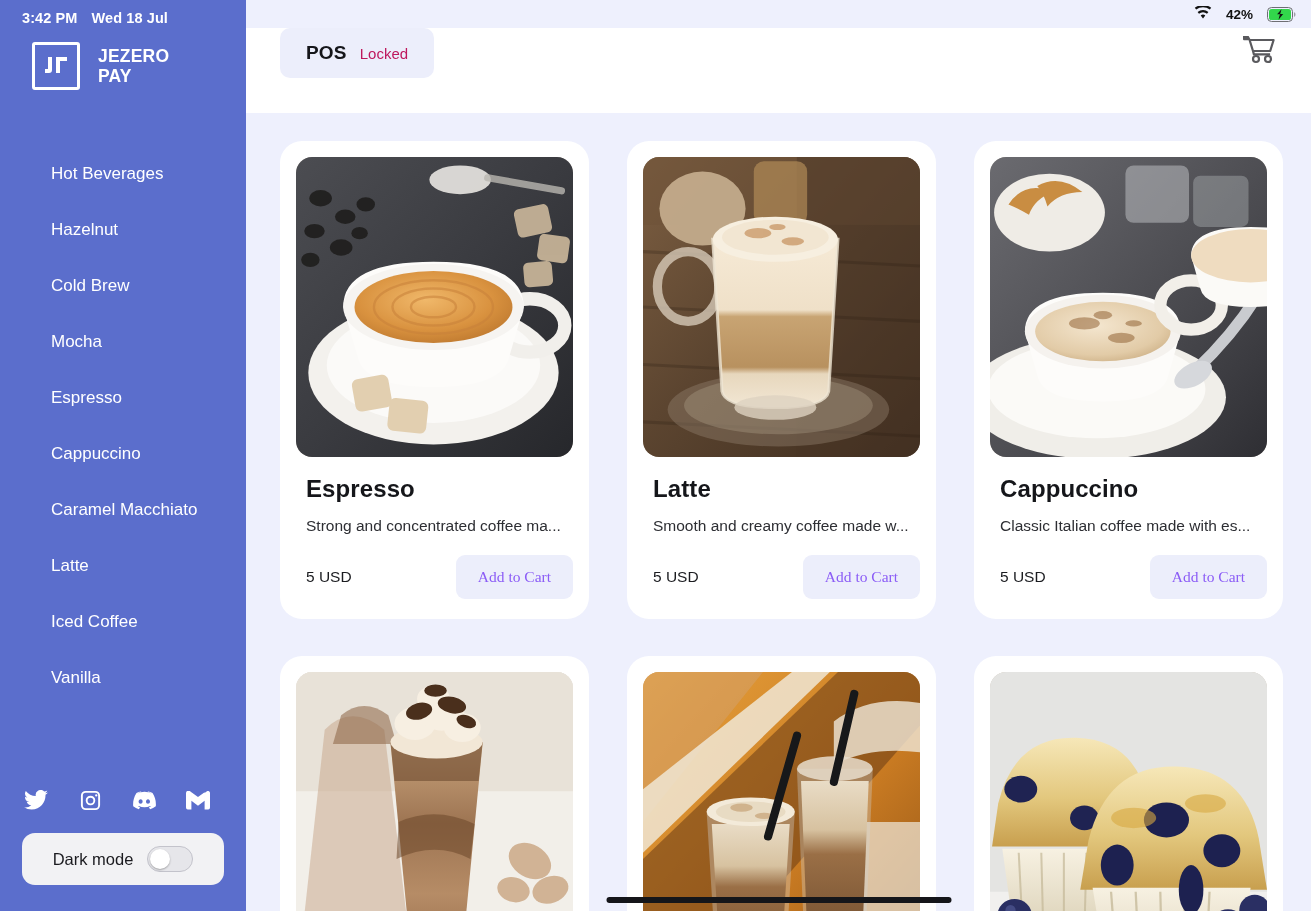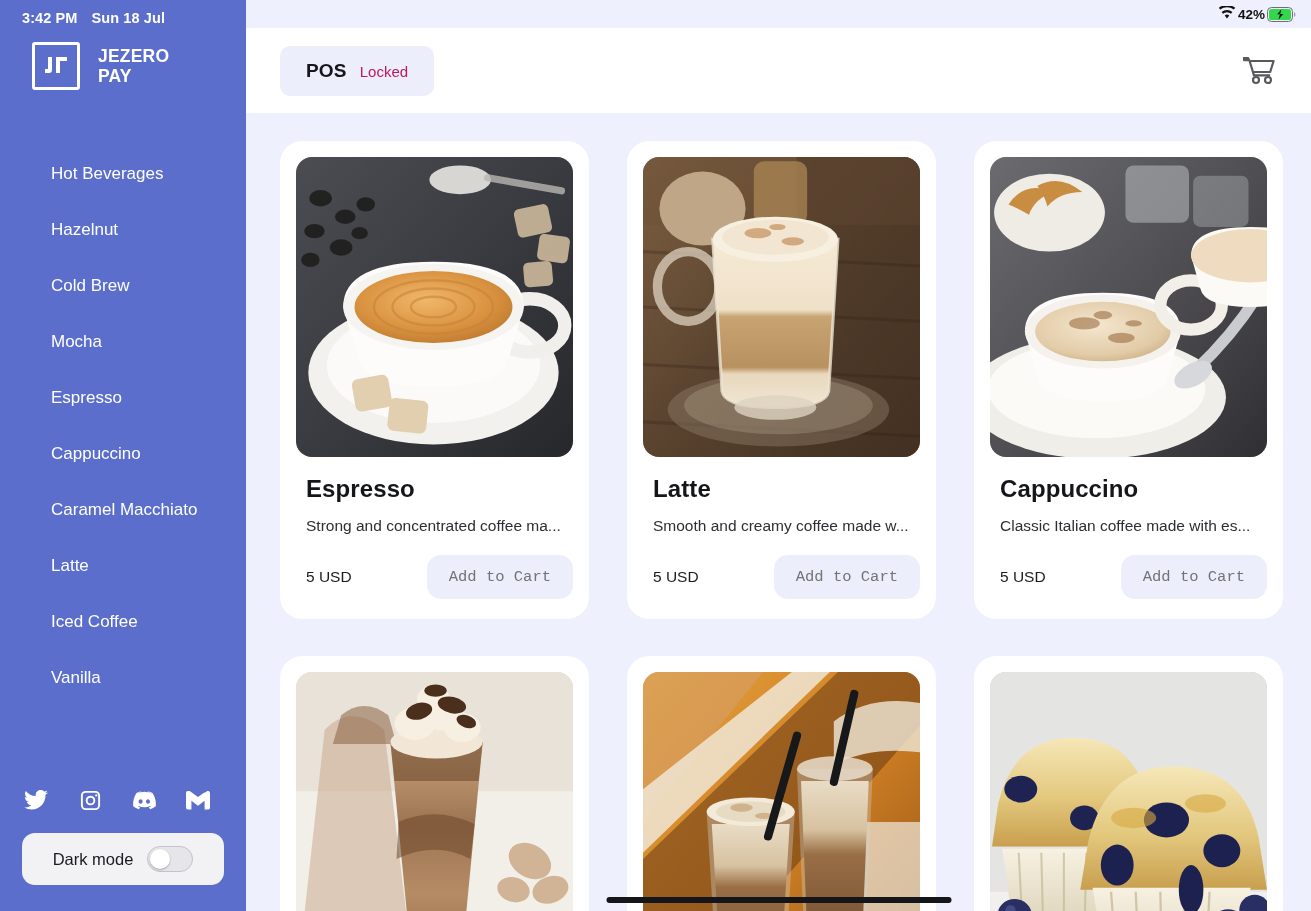--- a/index.html
+++ b/index.html
@@ -69,28 +69,28 @@
     width: 20px; height: 20px; border-radius: 50%;
     background: #fff; box-shadow: 0 1px 2px rgba(0,0,0,.3);
   }
 
   
   .main { flex: 1; height: 911px; display: flex; flex-direction: column; position: relative; }
 
   .status-right {
     height: 28px; background: #eef0fd;
     display: flex; align-items: center; justify-content: flex-end;
-    padding-right: 14px; gap: 2px;
+    padding-right: 14px; gap: 14px;
   }
   .batt-pct { font-size: 13.5px; font-weight: 700; color: #111; }
   .battery { display: flex; align-items: center; }
 
   .topbar {
     height: 85px; background: #fff;
-    display: flex; align-items: center; justify-content: space-between;
+    display: flex; align-items: flex-start; justify-content: space-between;
     padding: 0 30px 0 34px;
   }
   .pos-badge {
     background: #eceefb; border-radius: 10px;
     padding: 14px 26px; display: flex; align-items: baseline; gap: 13px;
     cursor: pointer;
   }
   .pos-title { font-size: 19px; font-weight: 700; color: #15161a; letter-spacing: .2px; }
   .pos-state { font-size: 15px; color: #be185d; }
   .cart-btn { width: 44px; height: 44px; display:flex; align-items:center; justify-content:center; cursor:pointer; }
@@ -117,40 +117,40 @@
   .card-desc {
     font-size: 15.5px; color: #2d2e33; padding: 14px 10px 0 10px;
     white-space: nowrap; overflow: hidden; text-overflow: ellipsis;
   }
   .card-foot {
     display: flex; align-items: center; justify-content: space-between;
     padding: 20px 0 20px 10px;
   }
   .price { font-size: 15.5px; color: #1b1c20; }
   .add-btn {
-    background: #eceefb; border: none; border-radius: 14px;
-    padding: 13px 22px; font-size: 15.5px; color: #737373;
-    font-family: Liberation Mono, monospace; cursor: pointer;
+    background: #eceefb; border: none; border-radius: 9px;
+    padding: 13px 22px; font-size: 15.5px; color: #8b5cf6;
+    font-family: Liberation Serif, serif; cursor: pointer;
   }
 
   .home-indicator {
     position: absolute; bottom: 8px; left: 50%; transform: translateX(-50%);
     width: 345px; height: 6px; border-radius: 3px; background: #15161a;
   }
 </style>
 </head>
 <body>
 
 <div class="app">
 
   <aside class="sidebar">
 
     <div class="status-left">
       <span>3:42 PM</span>
-      <span>Sun 18 Jul</span>
+      <span>Wed 18 Jul</span>
     </div>
 
     <div class="brand">
       <div class="brand-mark">
         <svg width="26" height="22" viewBox="0 0 26 22" aria-hidden="true">
           <path d="M2 2 h7 v13 a3 3 0 0 1 -3 3 h-4 v-4 h3 v-12 z" fill="#fff"></path>
           <path d="M13 18 v-16 h11 v4 h-7 v12 z" fill="#fff"></path>
         </svg>
       </div>
       <div class="brand-text">

